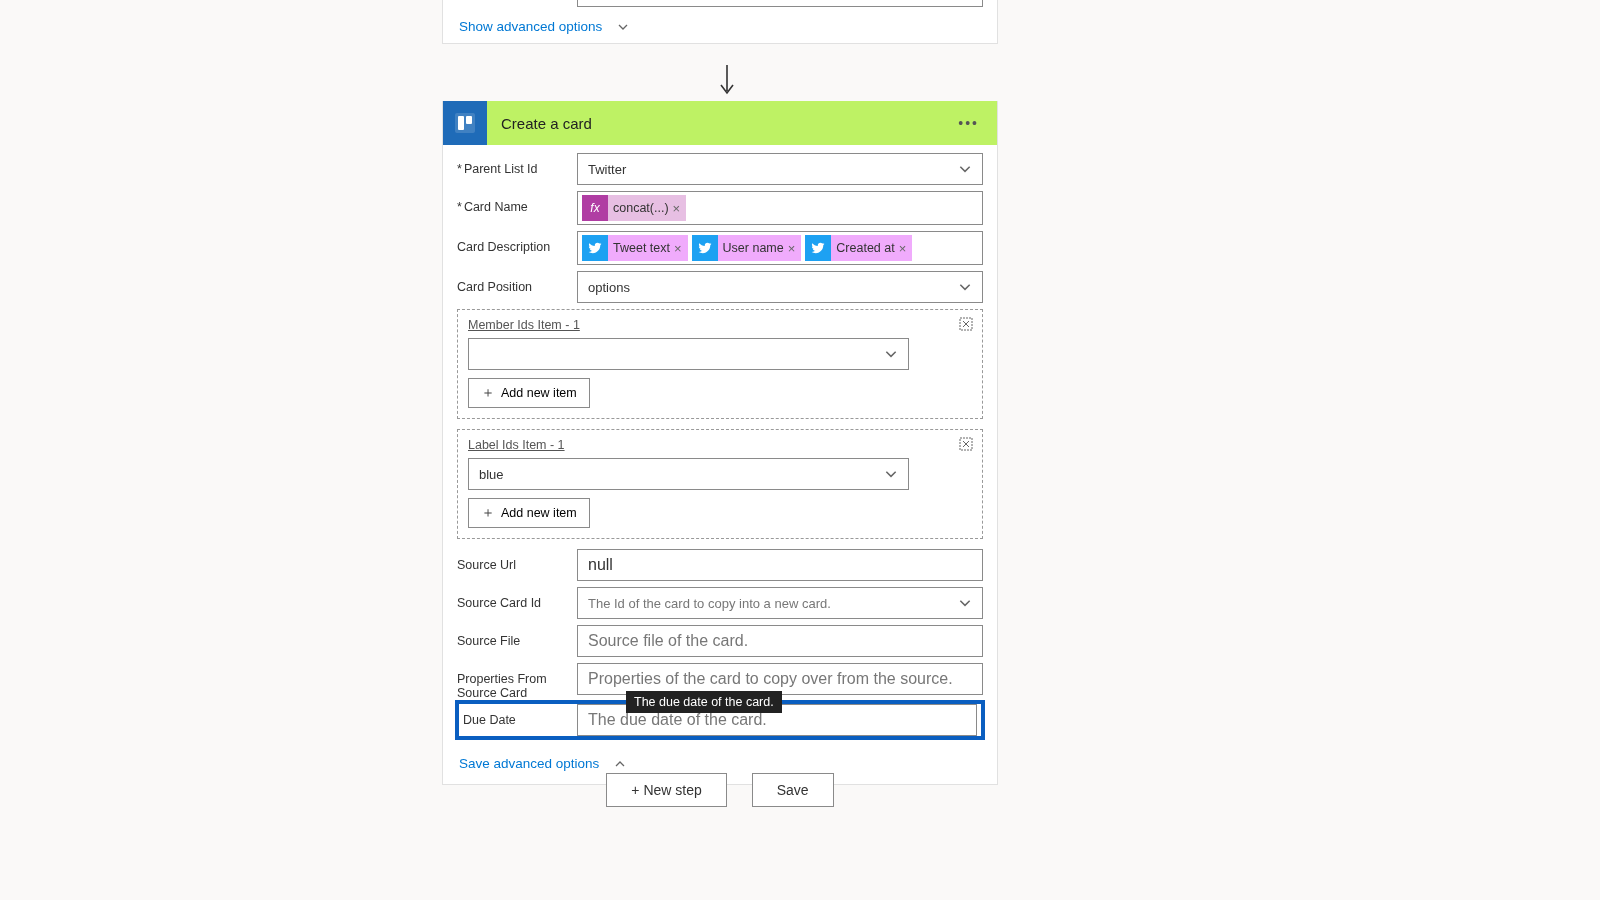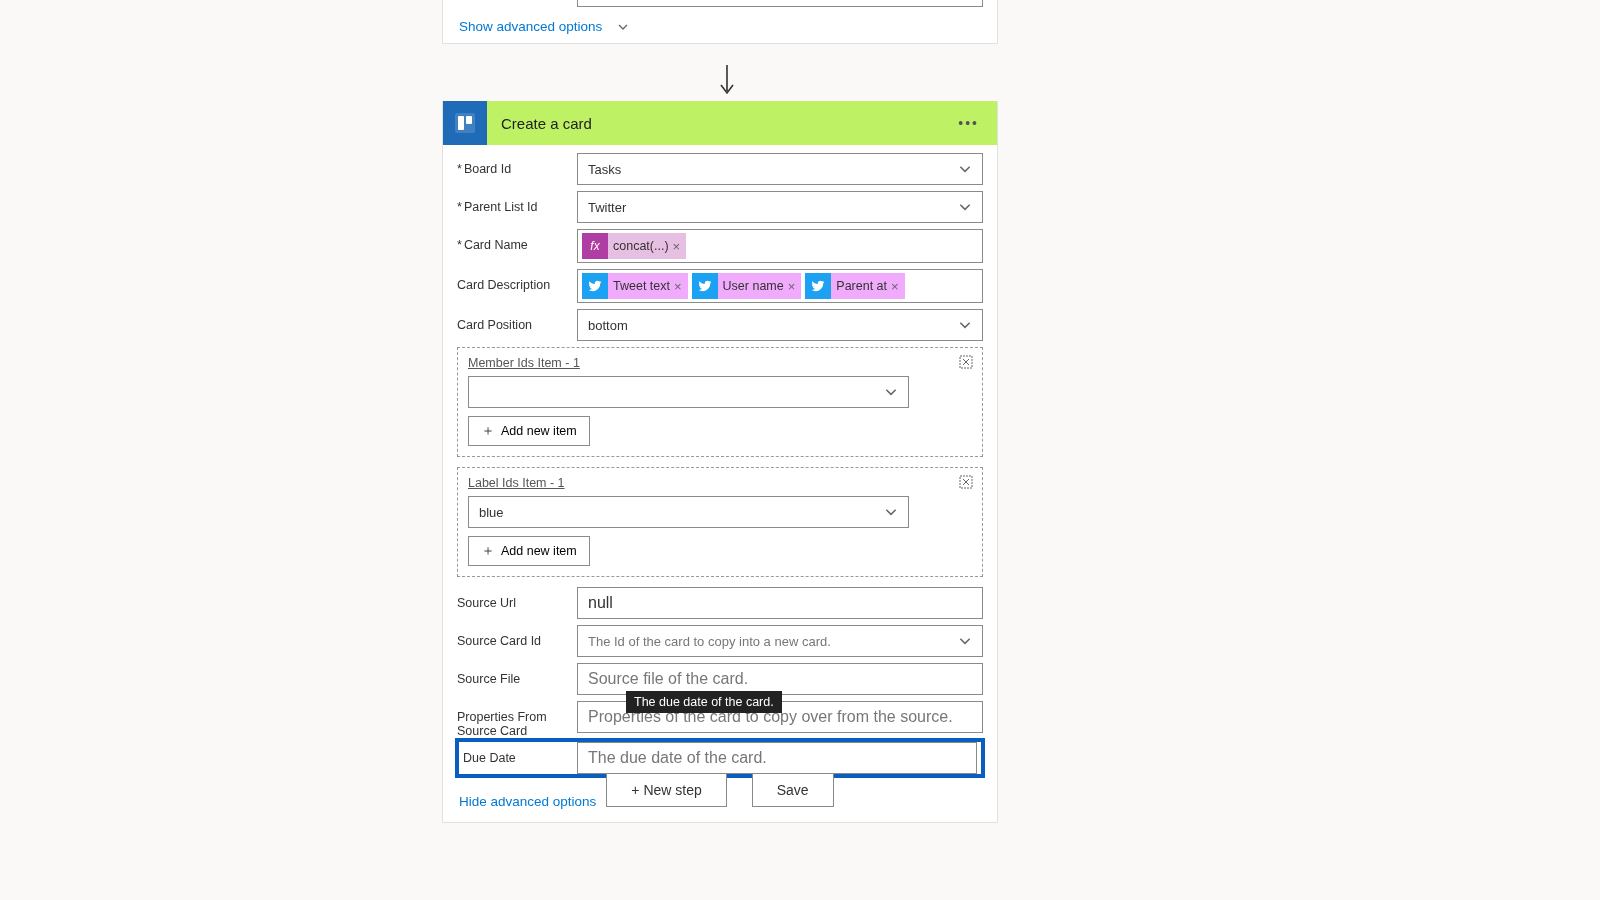--- a/index.html
+++ b/index.html
@@ -90,33 +90,20 @@
             <rect class="trello-board" x="5" y="5" width="6" height="14" rx="1"></rect>
             <rect class="trello-board" x="13" y="5" width="6" height="8" rx="1"></rect>
           </svg>
       </div>
       <div class="header-title">Create a card</div>
       <div class="more">•••</div>
     </div>
 
     <div class="form">
 
-      <div class="row">
-        <div class="label req">Board Id</div>
-        <div class="field">
-          <div class="select">
-            <span>Tasks</span>
-            <span class="chev">
-                <svg class="chev-down" viewBox="0 0 12 12">
-                  <path d="M2 4 L6 8 L10 4"></path>
-                </svg>
-              </span>
-          </div>
-        </div>
-      </div>
 
       <div class="row">
         <div class="label req">Parent List Id</div>
         <div class="field">
           <div class="select">
             <span>Twitter</span>
             <span class="chev">
                 <svg class="chev-down" viewBox="0 0 12 12">
                   <path d="M2 4 L6 8 L10 4"></path>
                 </svg>
@@ -159,32 +146,32 @@
                 </span>
               <span>User name</span>
               <span class="tok-x">×</span>
             </span>
             <span class="token">
               <span class="tok-icon tw">
                   <svg width="14" height="14" viewBox="0 0 24 24" fill="#fff">
                     <path d="M23 4.9c-.8.4-1.7.6-2.6.8.9-.6 1.6-1.5 2-2.5-.9.5-1.9.9-2.9 1.1C18.6 3.4 17.4 3 16.1 3c-2.5 0-4.5 2-4.5 4.5 0 .4 0 .7.1 1C7.9 8.3 4.5 6.5 2.2 3.7c-.4.7-.6 1.5-.6 2.3 0 1.6.8 3 2 3.8-.7 0-1.4-.2-2-.6v.1c0 2.2 1.6 4 3.6 4.4-.4.1-.8.2-1.2.2-.3 0-.6 0-.9-.1.6 1.8 2.3 3.1 4.3 3.1-1.6 1.2-3.6 2-5.7 2H1c2 1.3 4.4 2 7 2 8.4 0 13-7 13-13v-.6c.9-.6 1.7-1.4 2-2.4z"></path>
                   </svg>
                 </span>
-              <span>Parent at</span>
+              <span>Created at</span>
               <span class="tok-x">×</span>
             </span>
           </div>
         </div>
       </div>
 
       <div class="row">
         <div class="label">Card Position</div>
         <div class="field">
           <div class="select">
-            <span>bottom</span>
+            <span>options</span>
             <span class="chev">
                 <svg class="chev-down" viewBox="0 0 12 12">
                   <path d="M2 4 L6 8 L10 4"></path>
                 </svg>
               </span>
           </div>
         </div>
       </div>
 
       <div class="dashed-group">
@@ -275,21 +262,21 @@
       <div class="row highlight-row">
         <div class="label" style="padding-left:6px;">Due Date</div>
         <div class="field" style="padding-right:6px;">
           <div class="input">
             <input placeholder="The due date of the card." style="">
           </div>
         </div>
       </div>
 
       <div class="adv-link">
-        <span>Hide advanced options</span>
+        <span>Save advanced options</span>
         <span class="chev">
           <svg width="12" height="12" viewBox="0 0 12 12">
               <path d="M2 8 L6 4 L10 8"></path>
             </svg>
         </span>
       </div>
 
     </div>
   </div>
 

